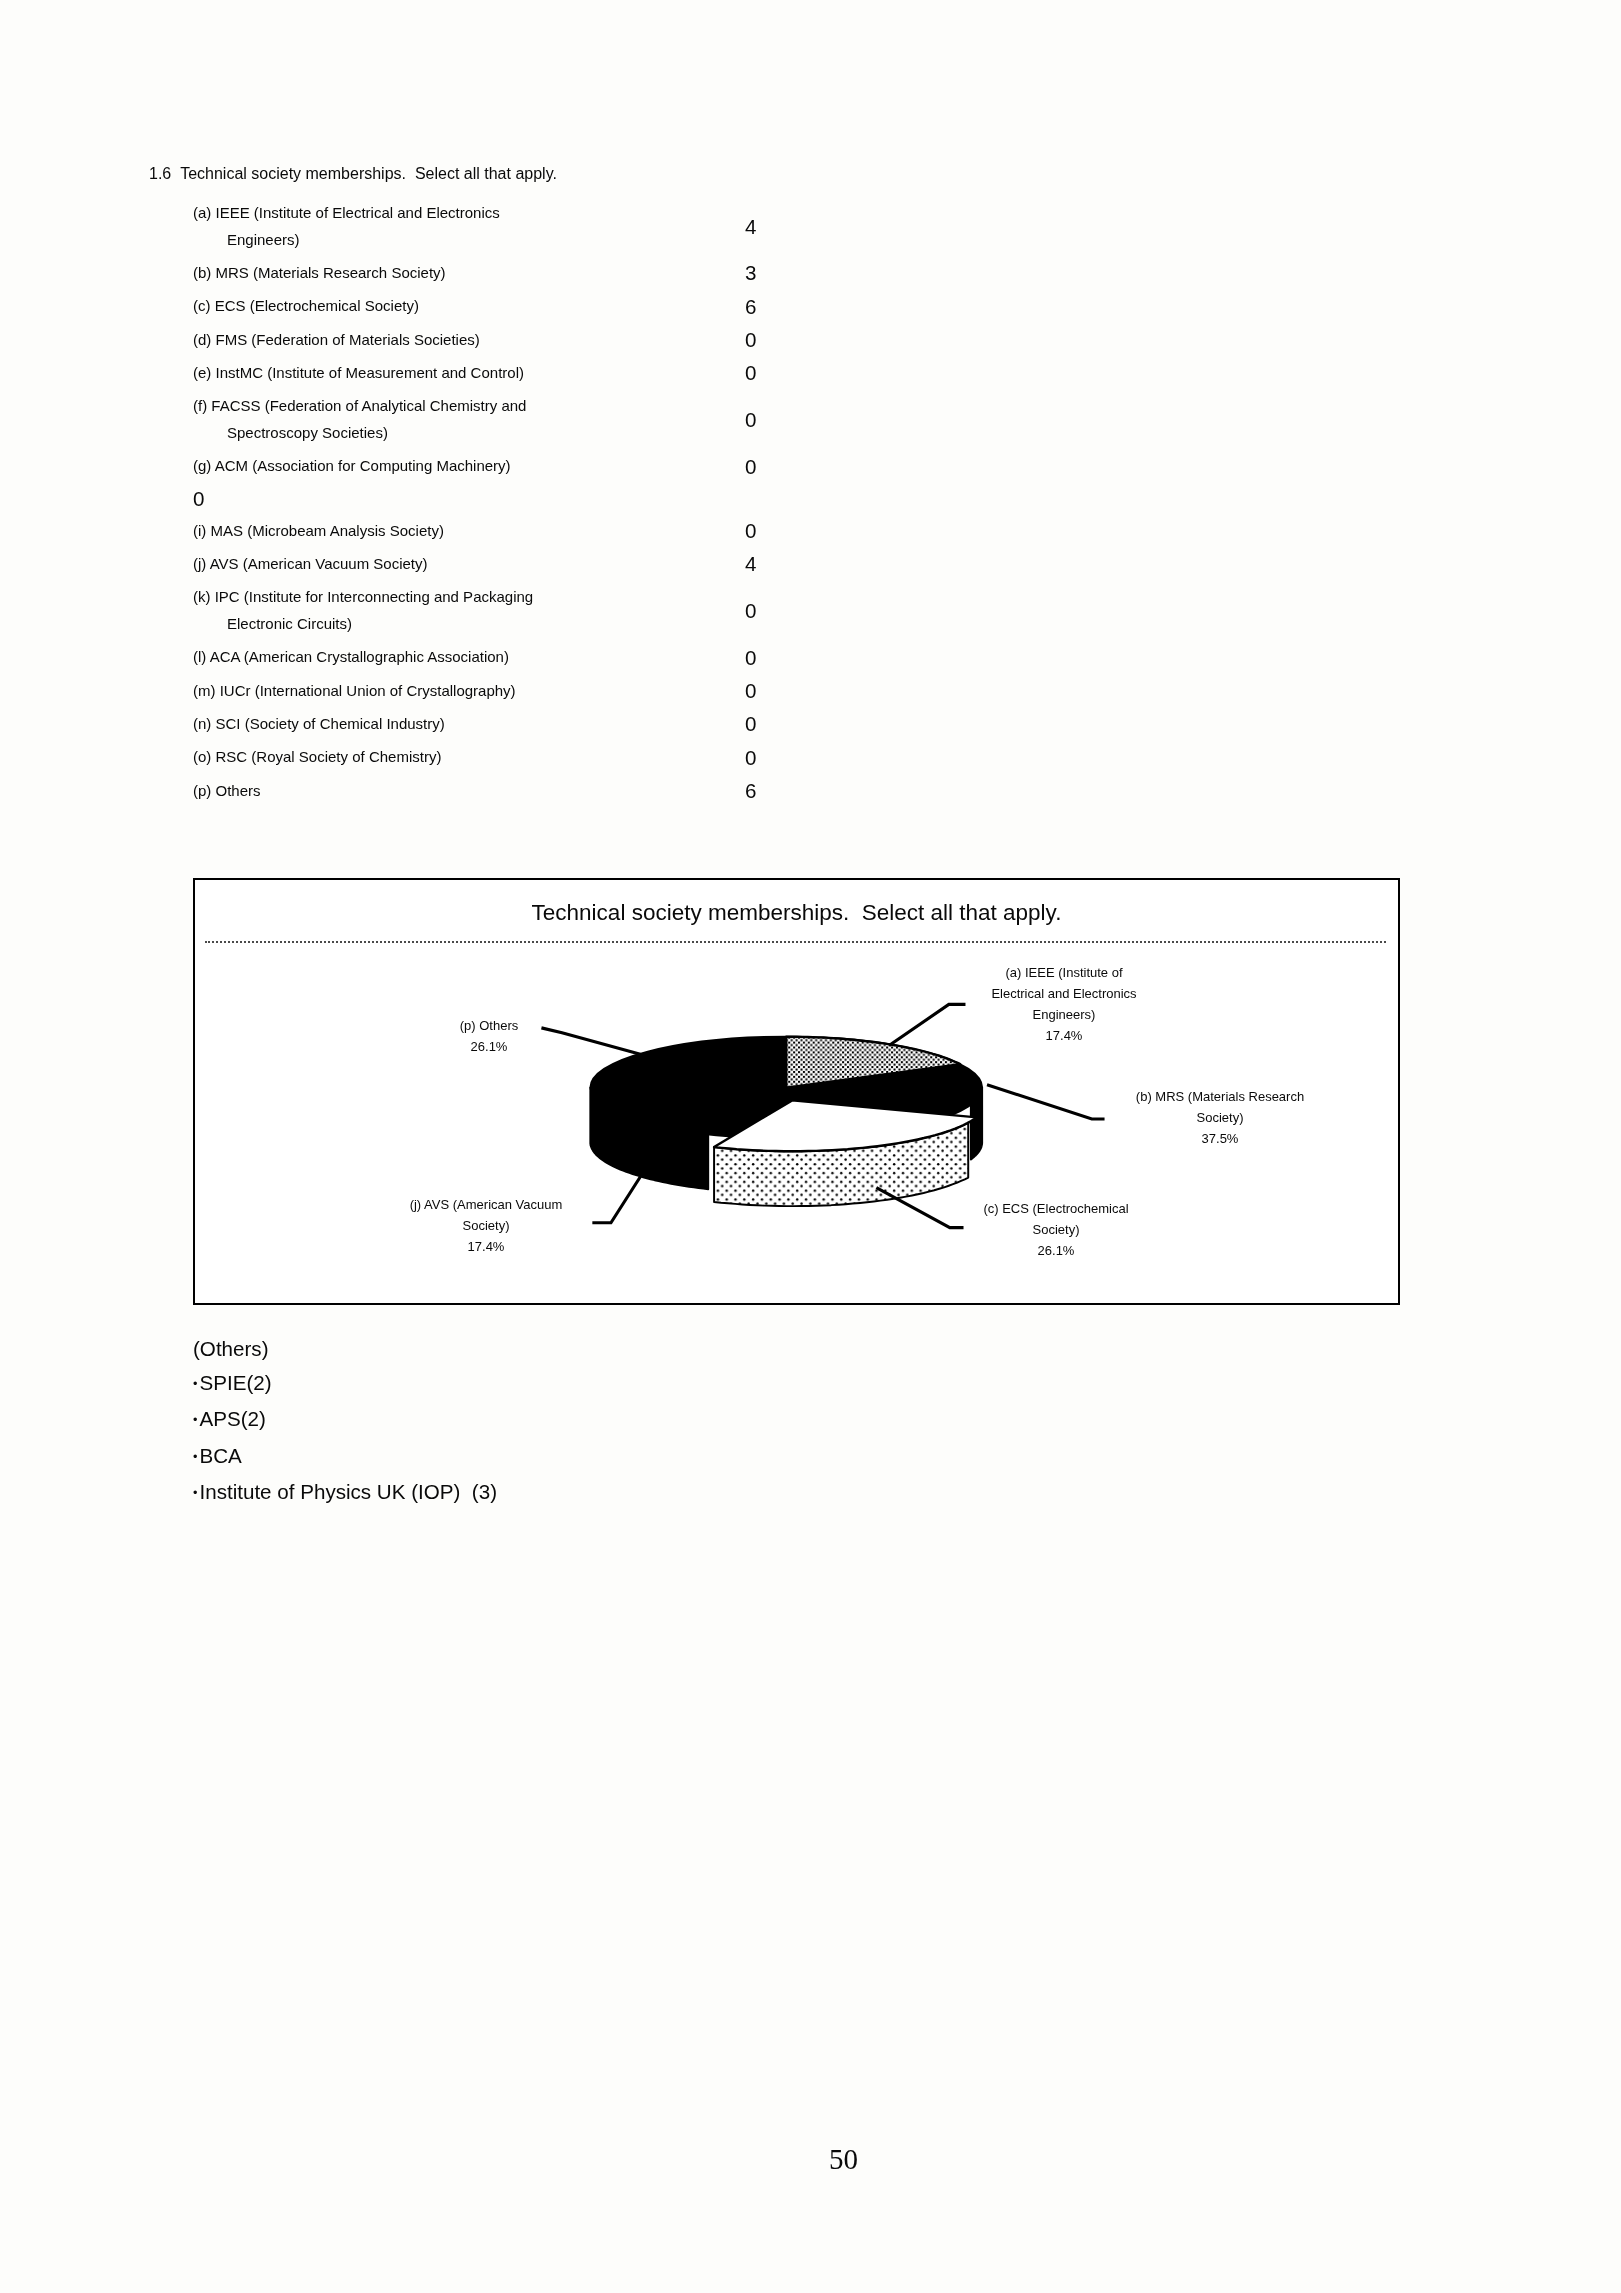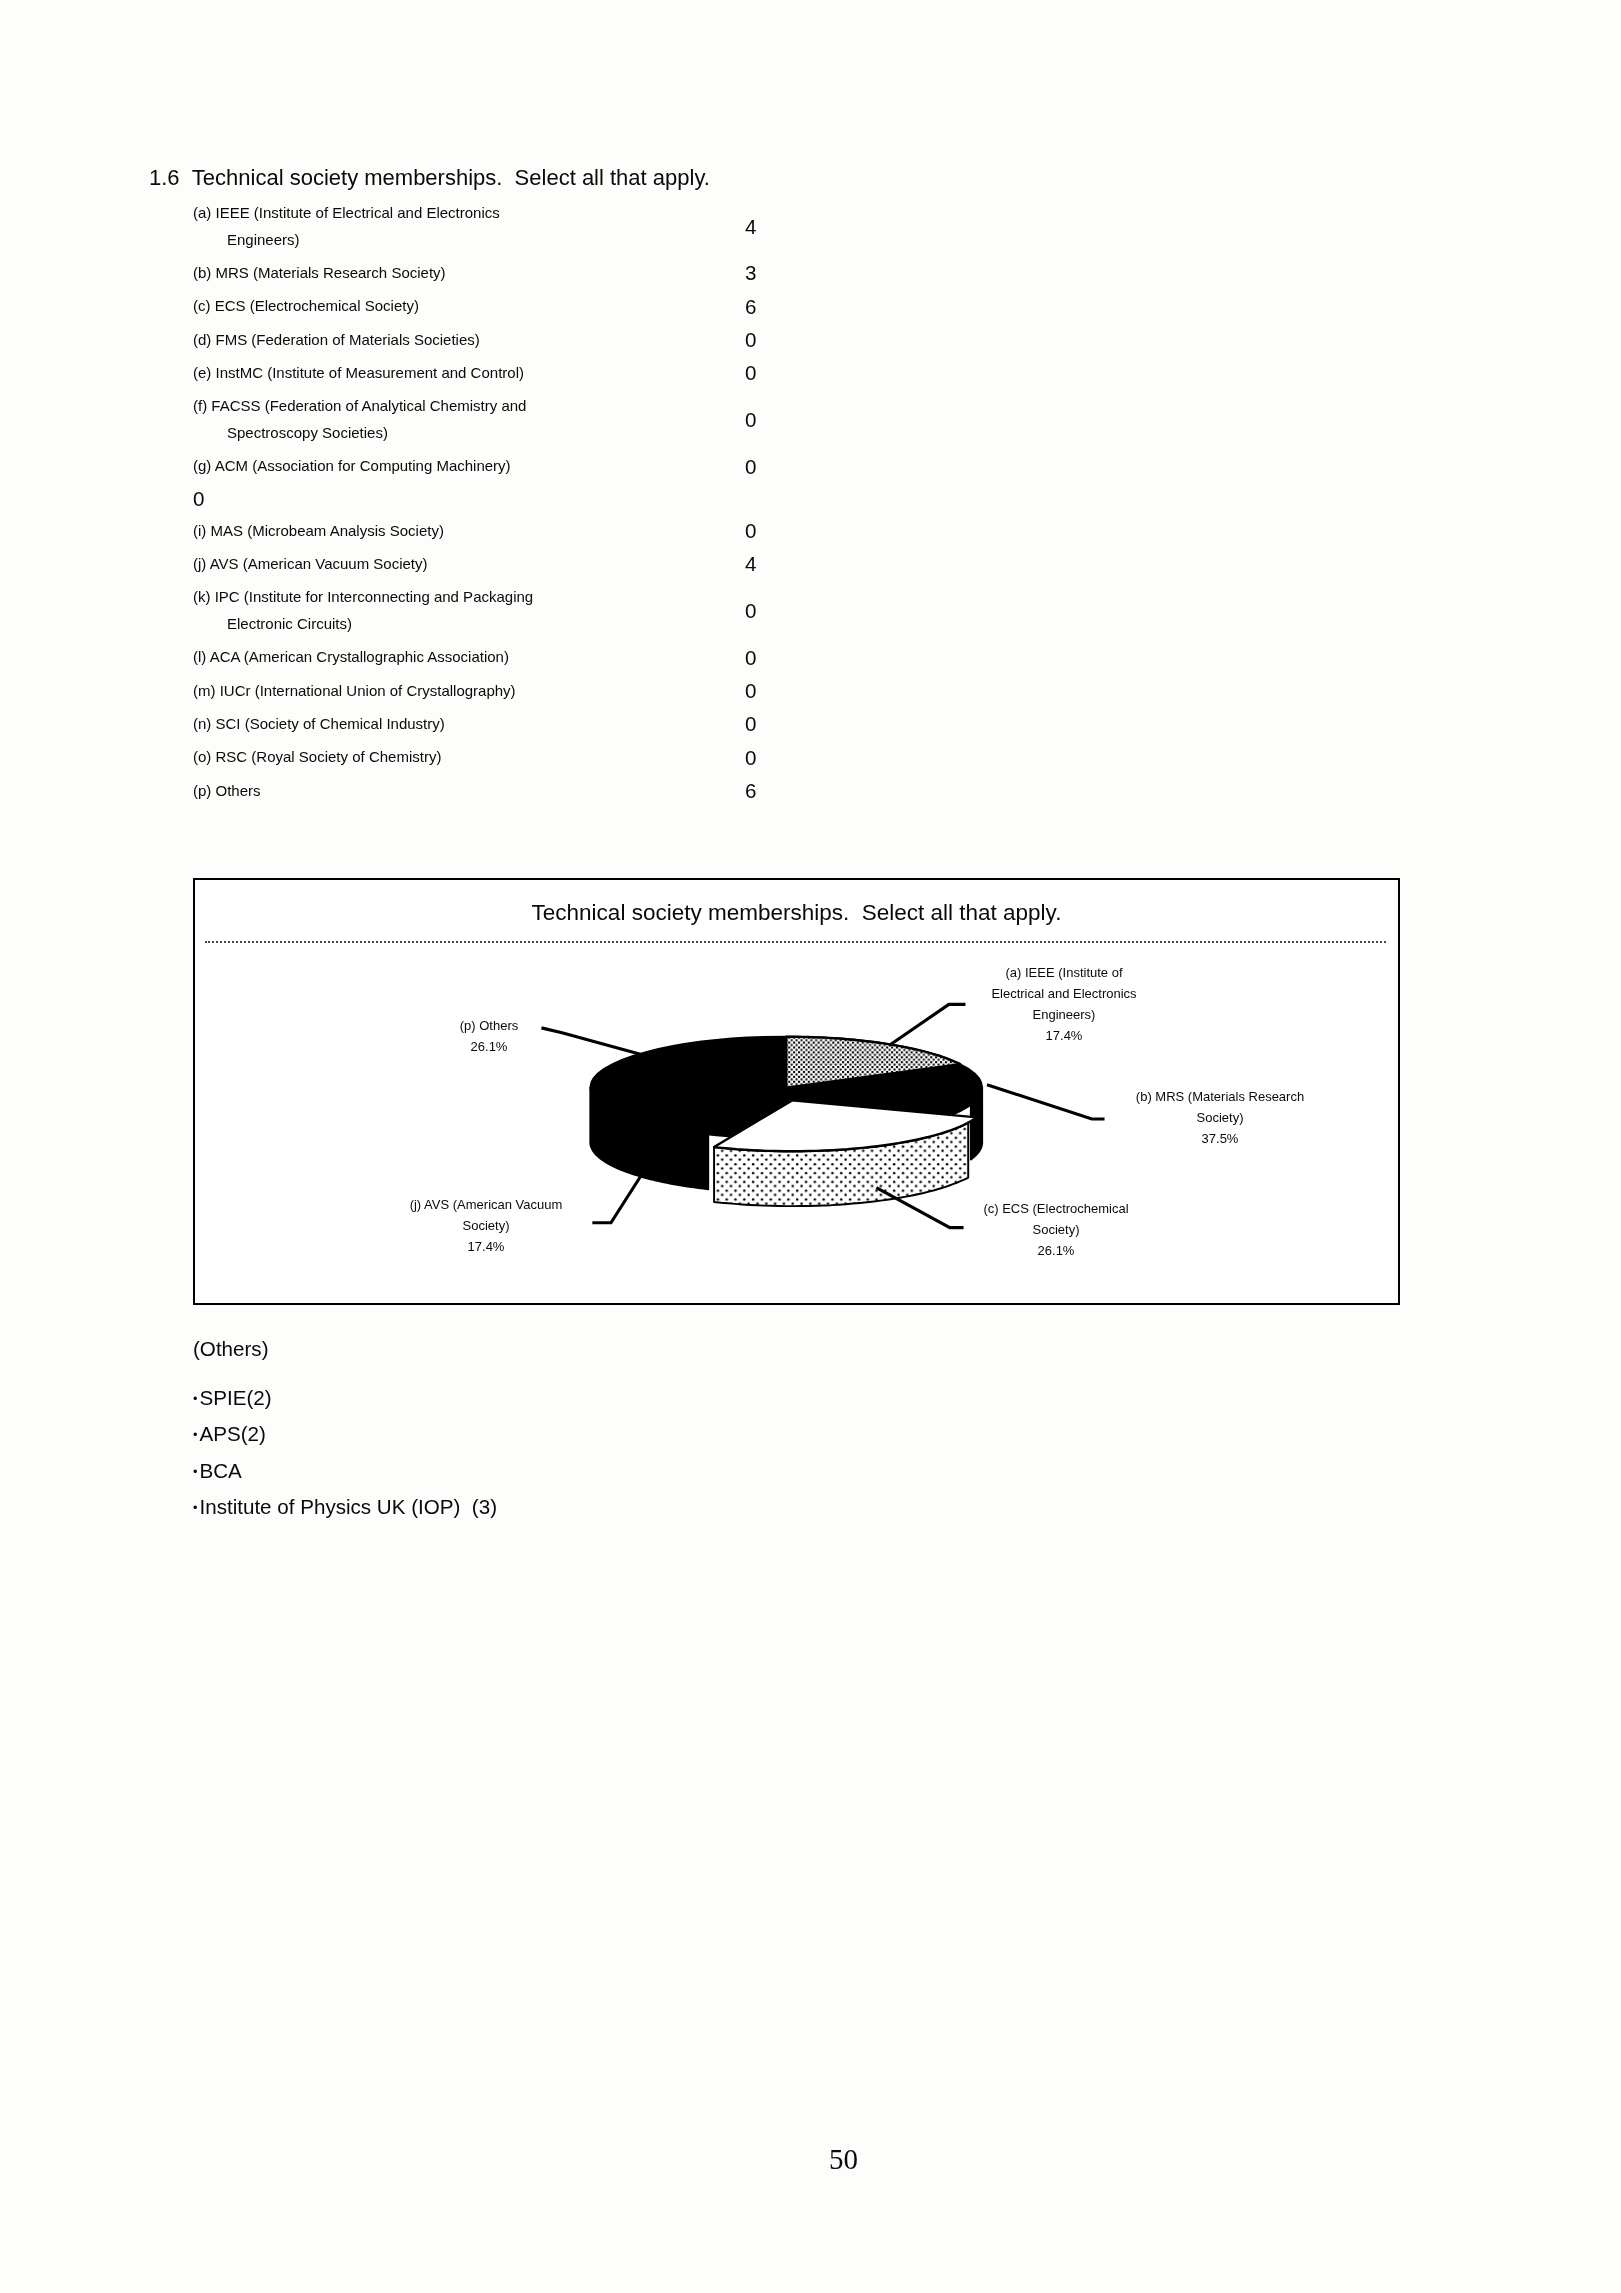--- a/index.html
+++ b/index.html
@@ -1,38 +1,38 @@
 <!DOCTYPE html>
 <html><head>
 <meta charset="utf-8">
 <style>
   html,body{margin:0;padding:0}
   body{width:1621px;height:2294px;background:#fdfdfb;position:relative;
        font-family:"Liberation Sans",sans-serif;color:#0a0a0a;overflow:hidden}
   
-  .q-head{position:absolute;left:149px;top:165px;font-size:22px;white-space:pre}
+  .q-head{position:absolute;left:149px;top:165px;font-size:16px;white-space:pre}
   .q-list{position:absolute;left:193px;top:200px;width:647px}
   .q-row{display:flex;align-items:center;margin-bottom:6.9px}
   .q-label{width:552px;font-size:15px;line-height:26.5px}
   .q-label div{white-space:pre}
   .q-label .cont{padding-left:34px}
   .q-value{font-size:20.6px;width:39px}
   
   .chart-box{position:absolute;left:193px;top:878px;width:1207px;height:427px;
              border:2px solid #000;background:#fff;box-sizing:border-box}
   .chart-title{position:absolute;top:19.6px;left:0;width:100%;text-align:center;
                font-size:22.5px;white-space:pre}
   .chart-divider{position:absolute;top:61px;left:9.8px;right:11.8px;border-top:2px dotted #4a4a4a;height:0}
   .pie-svg{position:absolute;left:0;top:0}
   .slice-label{position:absolute;transform:translateX(-50%);text-align:center;
                font-size:13px;line-height:21px}
   .slice-label div{white-space:pre}
   
   .others{position:absolute;left:193px;top:1337px;font-size:20.6px}
-  .others .o-head{margin-bottom:26px;white-space:pre}
+  .others .o-head{margin-bottom:11px;white-space:pre}
   .others .o-item{margin-bottom:12.7px;line-height:21.6px;white-space:pre}
   .others .bullet{font-size:12.7px;vertical-align:2px;padding-right:2px}
   
   .page-num{position:absolute;left:829px;top:2143px;font-size:29px;
             font-family:"Liberation Serif",serif}
 </style>
 </head>
 <body>
 
 <div class="q-head"><span>1.6</span><span>&nbsp;&nbsp;</span><span>Technical society memberships.  Select all that apply.</span></div>

